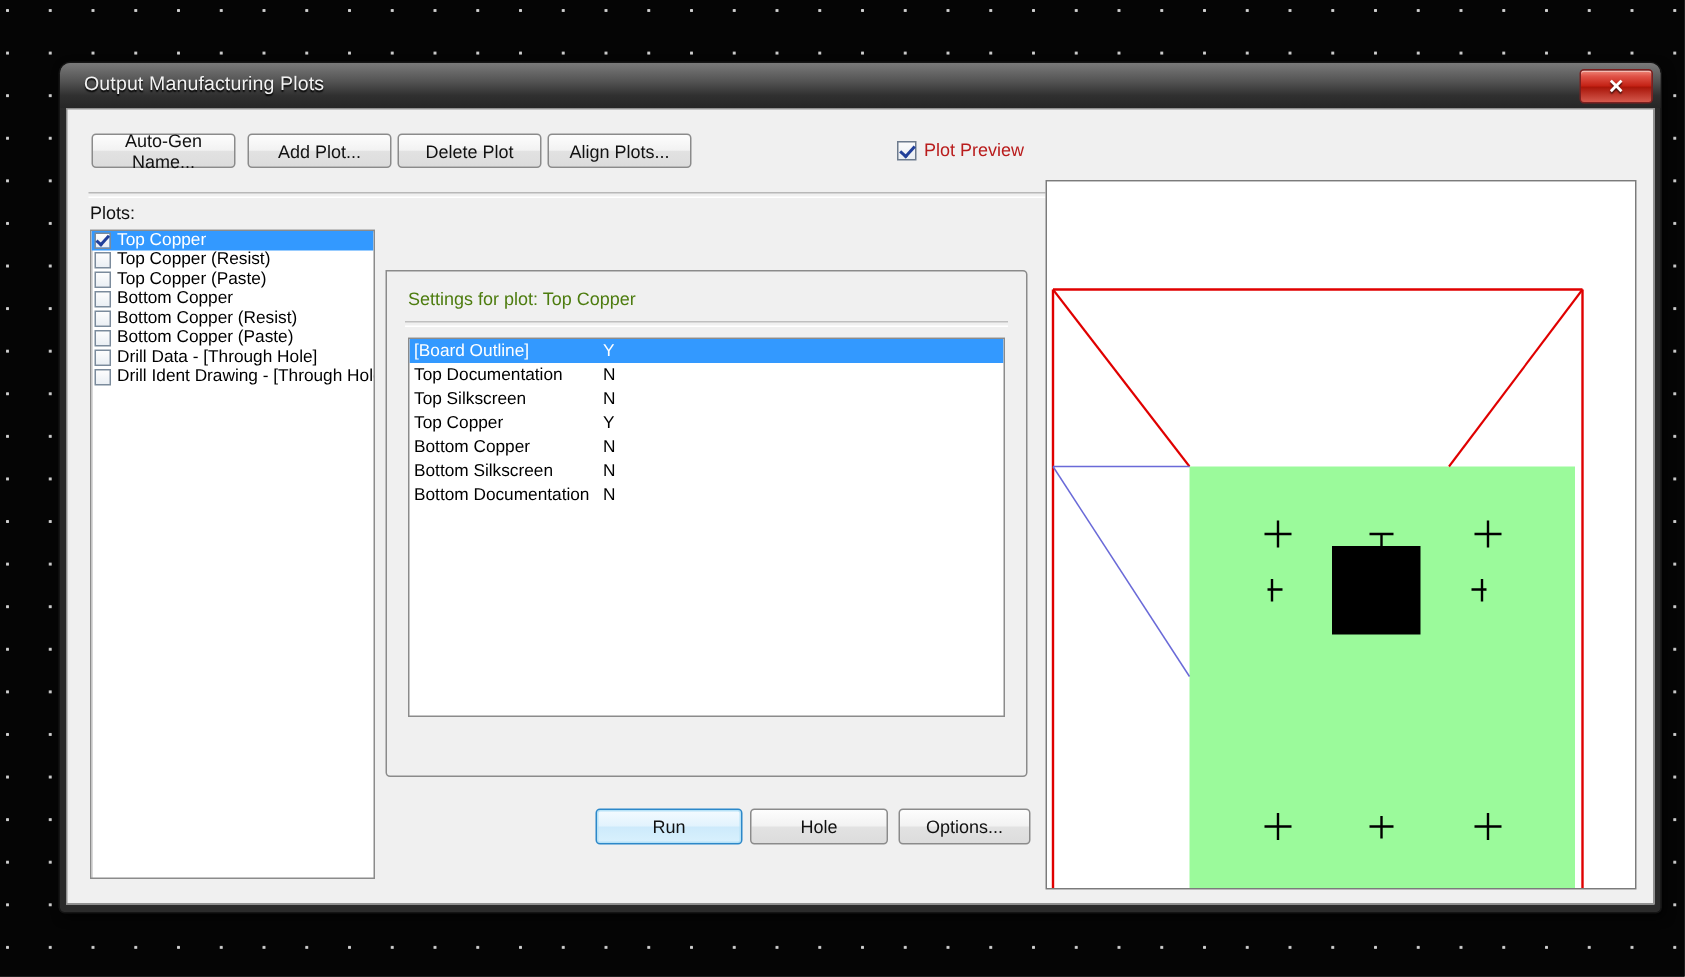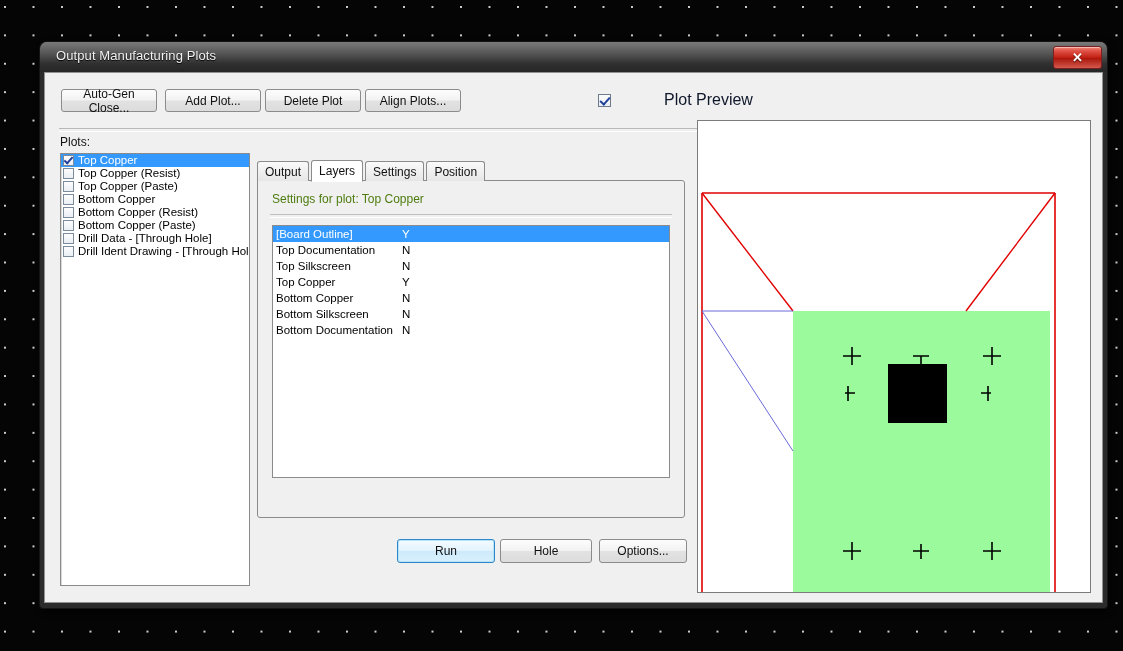--- a/index.html
+++ b/index.html
@@ -127,21 +127,21 @@
   }
   .chk.checked::after {
     content: "";
     position: absolute;
     left: 3px; top: 0px;
     width: 4px; height: 8px;
     border: solid #21409a;
     border-width: 0 2px 2px 0;
     transform: rotate(42deg);
   }
-  #plot-preview-label { font-size: 16px; color: #0f172a; margin-left: 48px; }
+  #plot-preview-label { font-size: 12px; color: #b91c1c; }
 
   
   #sep {
     position: absolute;
     left: 14px; top: 55px;
     width: 1030px; height: 2px;
     border-top: 1px solid #b8b8b8;
     border-bottom: 1px solid #ffffff;
   }
 
@@ -315,21 +315,21 @@
 
     <div id="titlebar">
       <div id="title-text">Output Manufacturing Plots</div>
       <div id="close-btn">
         <div id="close-glyph">✕</div>
       </div>
     </div>
 
     <div id="client">
 
-      <button class="btn" id="btn-autogen">Auto-Gen Close...</button>
+      <button class="btn" id="btn-autogen">Auto-Gen Name...</button>
       <button class="btn" id="btn-addplot">Add Plot...</button>
       <button class="btn" id="btn-delete">Delete Plot</button>
       <button class="btn" id="btn-align">Align Plots...</button>
 
       <div id="plot-preview-wrap">
         <span class="chk checked"></span>
         <span id="plot-preview-label">Plot Preview</span>
       </div>
 
       <div id="sep"></div>
@@ -363,26 +363,20 @@
           <div class="plot-item">
             <span class="lchk"></span>
             <span>Drill Data - [Through Hole]</span>
           </div>
           <div class="plot-item">
             <span class="lchk"></span>
             <span>Drill Ident Drawing - [Through Hole]</span>
           </div>
         </div>
 
-      <div id="tabstrip">
-          <div class="tab">Output</div>
-          <div class="tab active">Layers</div>
-          <div class="tab">Settings</div>
-          <div class="tab">Position</div>
-        </div>
 
       <div id="tabpanel">
         <div id="settings-for">Settings for plot: Top Copper</div>
         <div id="panel-sep"></div>
         <div id="grid">
           <div id="grid-body">
               <div class="grid-row sel">
                 <div class="gc c0">[Board Outline]</div>
                 <div class="gc c1">Y</div>
               </div>

